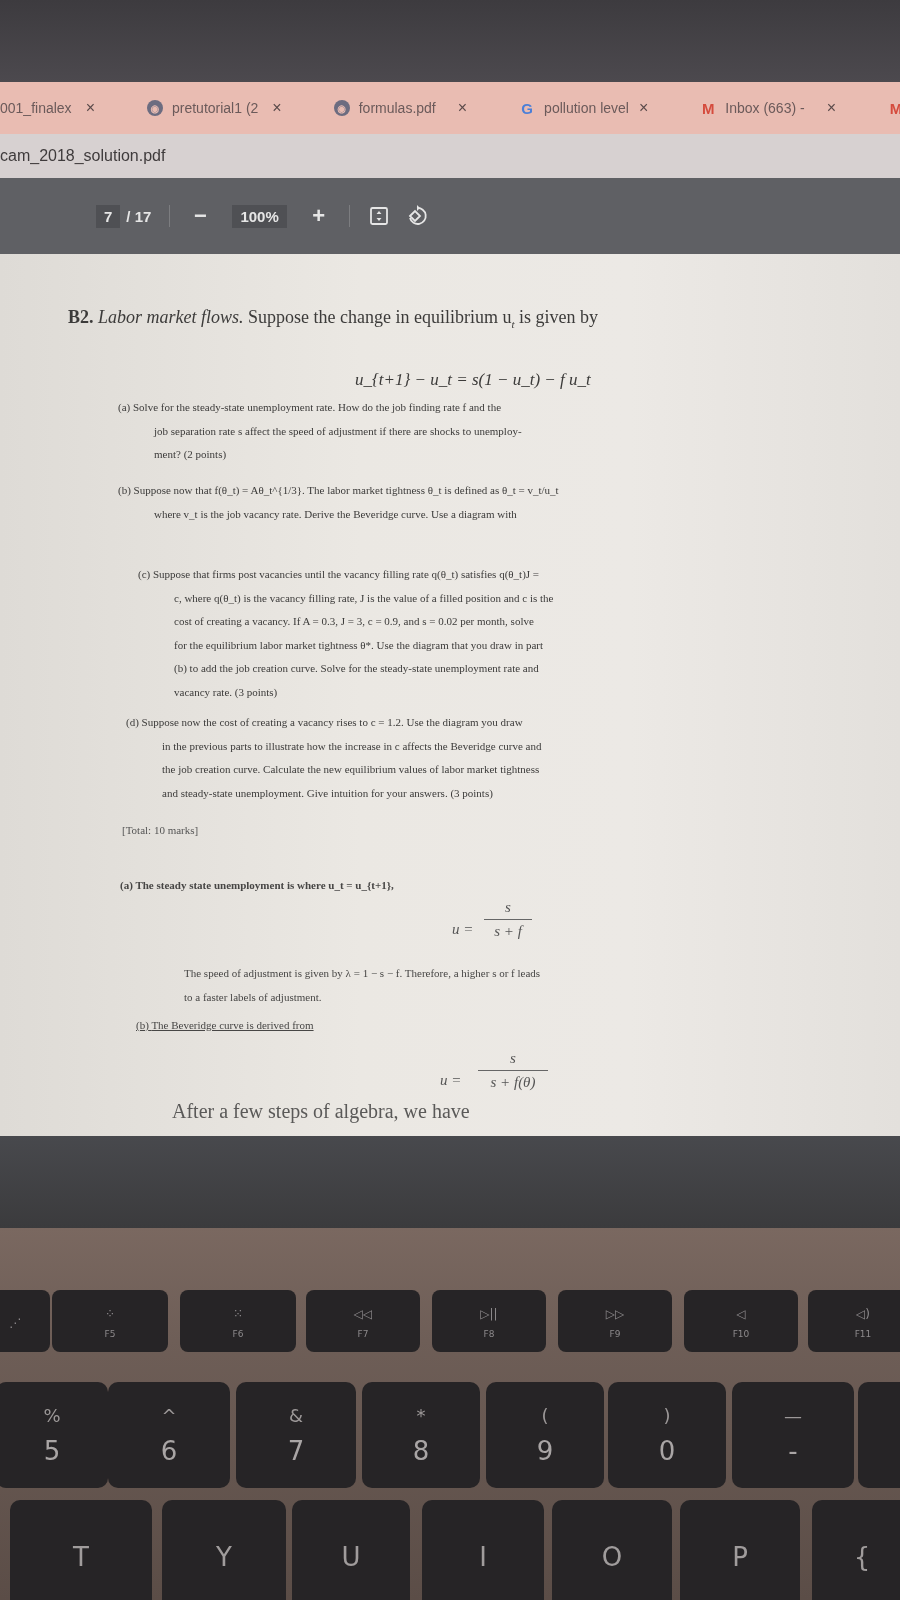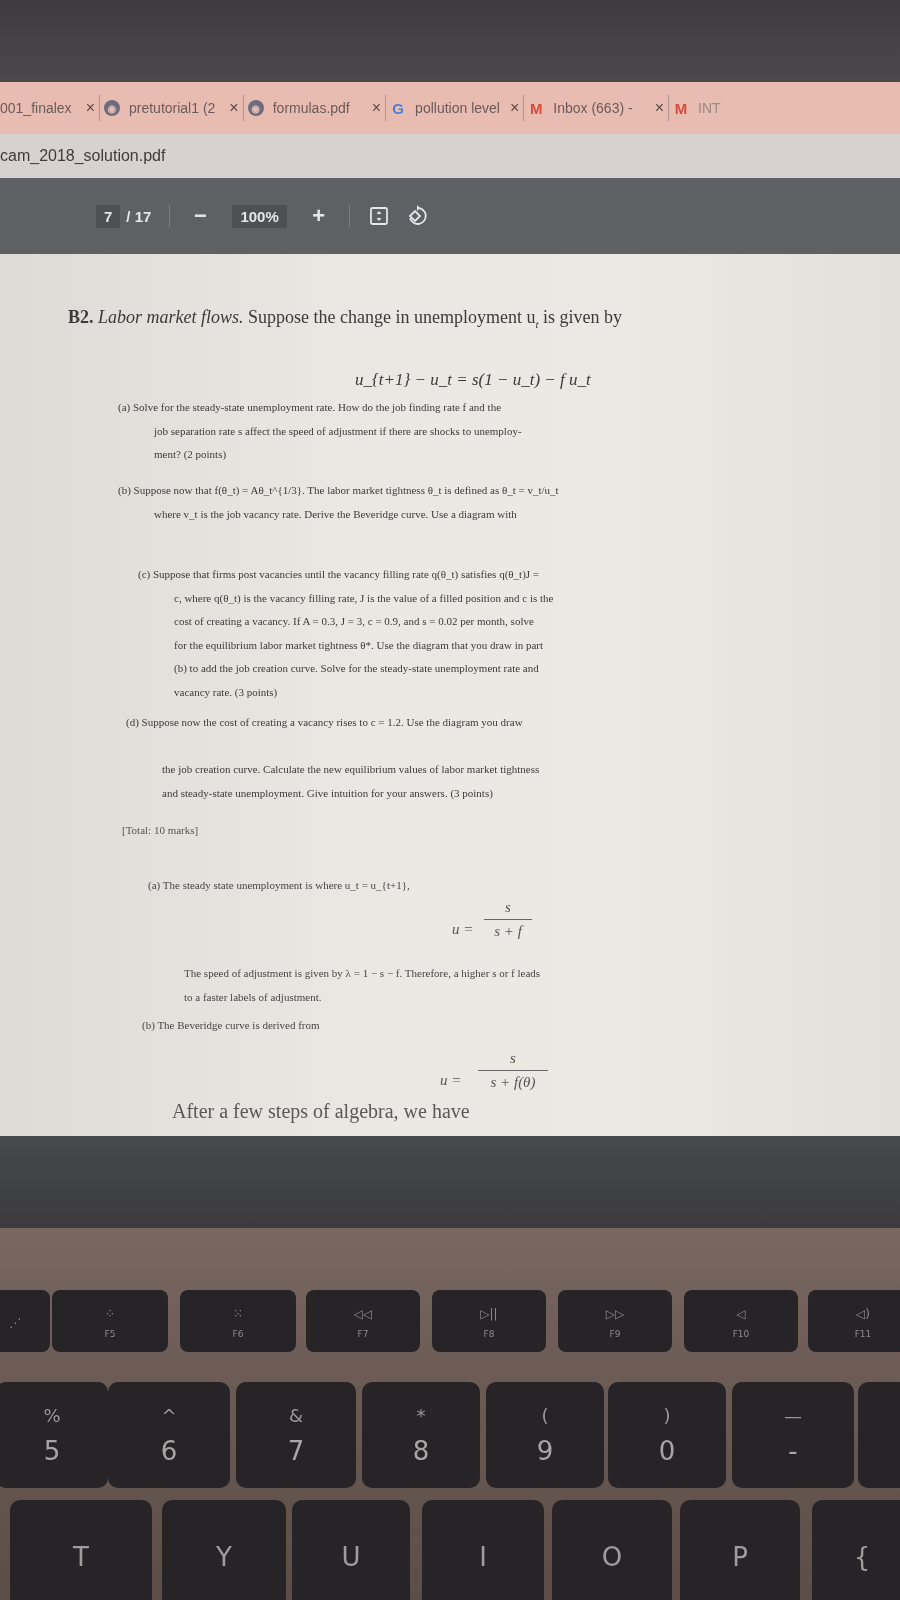--- a/index.html
+++ b/index.html
@@ -6,21 +6,21 @@
   html, body { width: 900px; height: 1600px; overflow: hidden; background: #4a474b; }
   body { position: relative; font-family: "Liberation Sans", sans-serif; }
 
   
   .bezel-top { position: absolute; left: 0; top: 0; width: 900px; height: 82px;
     background: linear-gradient(#3d3b3f, #4c494e); }
 
   
   .tabstrip { position: absolute; left: 0; top: 82px; width: 900px; height: 52px;
     background: #e9bcb2; display: flex; align-items: center; }
-  .tab { position: relative; height: 52px; display: flex; align-items: center; padding: 0 4px;
+  .tab { position: relative; height: 52px; display: flex; align-items: center; padding: 0 26px;
     font-size: 14px; color: #6b5a5a; white-space: nowrap; }
   .tab .icon { width: 16px; height: 16px; margin-right: 9px; display: inline-flex; align-items: center; justify-content: center; font-size: 12px; font-weight: bold; }
   .tab .globe { border-radius: 50%; background: #6c6c80; color: #e9bcb2; font-size: 10px; }
   .tab .g-icon { color: #4a7fd8; font-size: 15px; }
   .tab .m-icon { color: #d54b3d; font-size: 15px; }
   .tab .close { margin-left: 14px; font-size: 16px; color: #5a4a4a; }
   .tab-sep { width: 1px; height: 26px; background: #b49890; }
 
   
   .addressbar { position: absolute; left: 0; top: 134px; width: 900px; height: 44px;
@@ -133,21 +133,21 @@
         <path d="M11 0 L14 3 L11 6 Z" fill="#e6e6e6"></path>
         <path d="M4 11 L9 6 L14 11 L9 16 Z" fill="none" stroke="#e6e6e6" stroke-width="1.8"></path>
       </svg>
   </span>
 </div>
 
 <div class="pdf-page">
 
   <div class="txt" style="left:68px; top:52px; font-size:18px;">
     <b class="label">B2.</b>
-    <i>Labor market flows.</i><span> Suppose the change in unemployment u</span><sub style="font-size:11px;font-style:italic;">t</sub><span> is given by</span>
+    <i>Labor market flows.</i><span> Suppose the change in equilibrium u</span><sub style="font-size:11px;font-style:italic;">t</sub><span> is given by</span>
   </div>
   <div class="eq" style="left:355px; top:116px; font-size:17px;">
     <span>u_{t+1} − u_t = s(1 − u_t) − f u_t</span>
   </div>
 
   <div class="txt" style="left:118px; top:142px; width:730px;">
     <span>(a)</span>
     <span>Solve for the steady-state unemployment rate. How do the job finding rate f and the</span><br>
     <span style="padding-left:36px">job separation rate s affect the speed of adjustment if there are shocks to unemploy-</span><br>
     <span style="padding-left:36px">ment? (2 points)</span>
@@ -165,43 +165,43 @@
     <span style="padding-left:36px">c, where q(θ_t) is the vacancy filling rate, J is the value of a filled position and c is the</span><br>
     <span style="padding-left:36px">cost of creating a vacancy. If A = 0.3, J = 3, c = 0.9, and s = 0.02 per month, solve</span><br>
     <span style="padding-left:36px">for the equilibrium labor market tightness θ*. Use the diagram that you draw in part</span><br>
     <span style="padding-left:36px">(b) to add the job creation curve. Solve for the steady-state unemployment rate and</span><br>
     <span style="padding-left:36px">vacancy rate. (3 points)</span>
   </div>
 
   <div class="txt" style="left:126px; top:457px; width:730px;">
     <span>(d)</span>
     <span>Suppose now the cost of creating a vacancy rises to c = 1.2. Use the diagram you draw</span><br>
-    <br>
+    <span style="padding-left:36px">in the previous parts to illustrate how the increase in c affects the Beveridge curve and</span><br>
     <span style="padding-left:36px">the job creation curve. Calculate the new equilibrium values of labor market tightness</span><br>
     <span style="padding-left:36px">and steady-state unemployment. Give intuition for your answers. (3 points)</span>
   </div>
 
   <div class="txt" style="left:122px; top:565px; color:#555;">[Total: 10 marks]</div>
 
-  <div class="txt" style="left:148px; top:620px; color:#474645;">
+  <div class="txt" style="left:120px; top:620px; color:#474645;font-weight:bold;">
     <span>(a)</span>
     <span>The steady state unemployment is where u_t = u_{t+1},</span>
   </div>
   <div class="lhs" style="left:452px; top:667px;">u =</div>
   <div class="frac" style="left:484px; top:645px; width:48px;">
     <span class="num">s</span>
     <span class="bar"></span>
     <span class="den">s + f</span>
   </div>
   <div class="txt" style="left:184px; top:708px; color:#474645;">
     <span>The speed of adjustment is given by λ = 1 − s − f. Therefore, a higher s or f leads</span><br>
     <span>to a faster labels of adjustment.</span>
   </div>
 
-  <div class="txt" style="left:142px; top:760px; color:#474645;">
+  <div class="txt" style="left:136px; top:760px; color:#474645;text-decoration:underline;">
     <span>(b)</span>
     <span>The Beveridge curve is derived from</span>
   </div>
   <div class="lhs" style="left:440px; top:818px;">u =</div>
   <div class="frac" style="left:478px; top:796px; width:70px;">
     <span class="num">s</span>
     <span class="bar"></span>
     <span class="den">s + f(θ)</span>
   </div>
   <div class="txt" style="left:172px; top:846px; color:#5a5958; font-size:20px;">After a few steps of algebra, we have</div>

